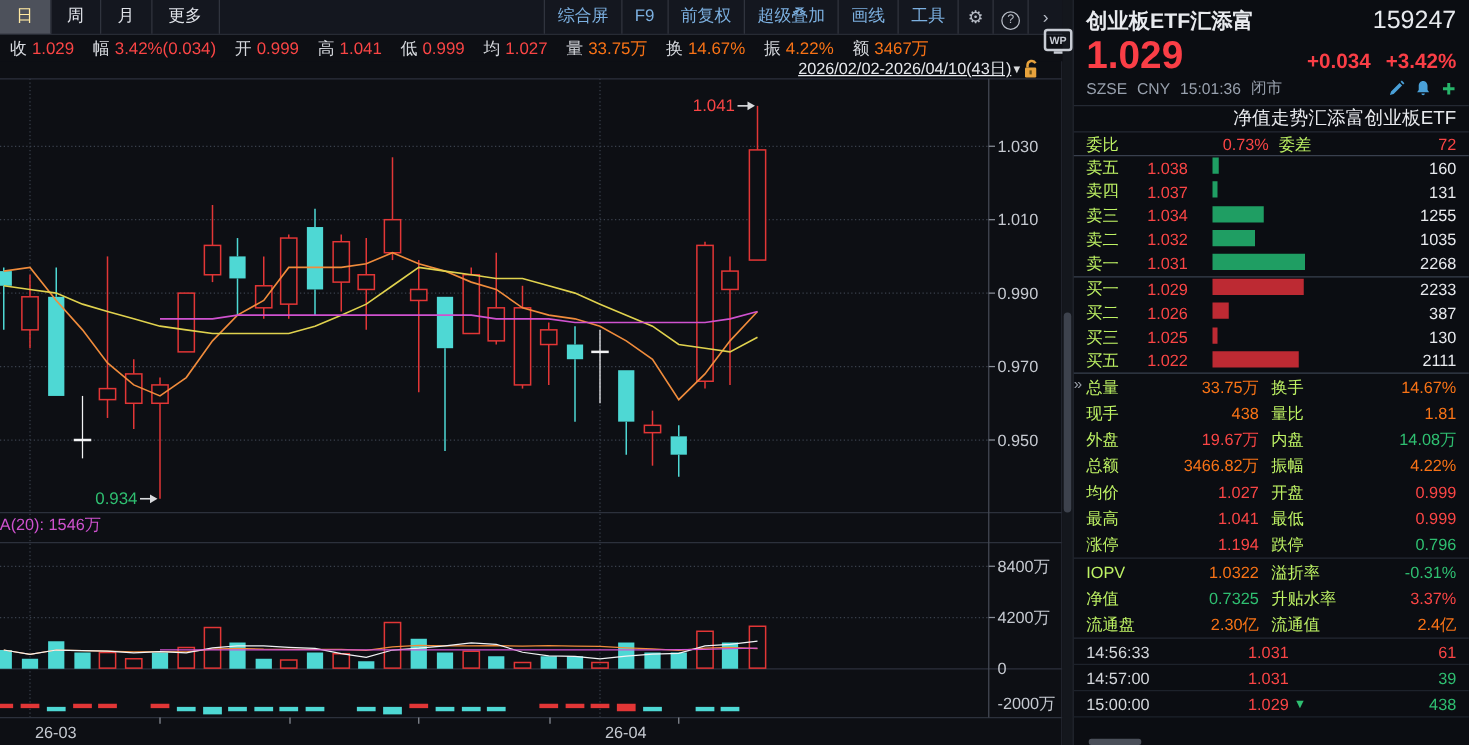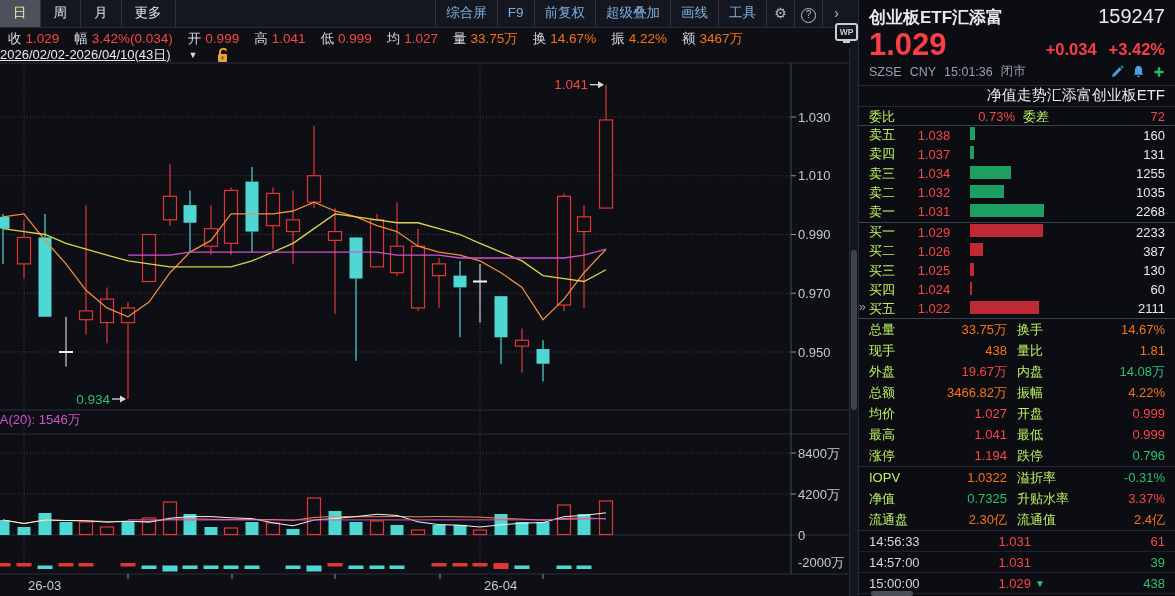--- a/index.html
+++ b/index.html
@@ -10,21 +10,21 @@
   .topbar{position:absolute;top:0;left:0;width:850px;z-index:5}
   .row1{height:27px;background:#14171f;border-bottom:1px solid #272b34;display:flex;align-items:stretch}
   .tab{padding:0 13px;line-height:26px;font-size:13.5px;color:#dfe2e8;border-right:1px solid #30343e;cursor:pointer}
   .tab.active{background:#4d515b;color:#ffe9a2}
   .menu{margin-left:auto;display:flex;align-items:stretch}
   .menu-item{padding:0 10px;line-height:26px;font-size:13.5px;color:#7cb0e0;border-left:1px solid #30343e;cursor:pointer}
   .icon-btn{width:27px;line-height:26px;text-align:center;color:#b9bec8;font-size:14px;border-left:1px solid #30343e;cursor:pointer}
   .icon-btn .q{display:inline-block;border:1px solid #b9bec8;border-radius:50%;width:13px;height:13px;line-height:12px;font-size:10px}
   .row2{height:21px;display:flex;align-items:center;padding:0 8px;gap:15px;font-size:13.5px;white-space:nowrap;background:#0d0f14}
   .qs-label{color:#d6d9de}.qs-val{margin-left:4px}
-  .date-row{position:absolute;top:46px;left:0;width:832px;z-index:6;display:flex;justify-content:flex-start;align-items:center;gap:18px;font-size:13px}
+  .date-row{position:absolute;top:46px;left:0;width:832px;z-index:6;display:flex;justify-content:flex-end;align-items:center;gap:0;font-size:13px}
   .date-link{color:#e8eaee;text-decoration:underline;cursor:pointer}
   .caret{color:#d8dadd;font-size:9px}
   .wp-badge{position:absolute;left:835px;top:23px;z-index:6;width:19px;height:14px;border:2px solid #c8ccd4;border-radius:3px;
             color:#c8ccd4;font-size:8.5px;font-weight:bold;text-align:center;line-height:14px;cursor:pointer}
   .wp-badge:after{content:"";position:absolute;left:6px;bottom:-4px;width:7px;height:2px;background:#c8ccd4}
   
   #chart-svg{position:absolute;left:0;top:0;z-index:1}
   
   .splitter{position:absolute;left:850px;top:0;width:8px;height:596px;background:#14171d;z-index:4}
   .splitter .thumb{position:absolute;top:250px;left:1px;width:6px;height:160px;background:#3d424d;border-radius:3px}
@@ -409,26 +409,20 @@
         <span class="order-bar-wrap"><span class="order-bar" style="display: inline-block; width: 13px; background: rgb(189, 42, 51);"></span></span>
         <span class="order-vol">387</span>
       </div>
       <div class="order-row">
         <span class="lbl">买三</span>
         <span class="order-price">1.025</span>
         <span class="order-bar-wrap"><span class="order-bar" style="display: inline-block; width: 4px; background: rgb(189, 42, 51);"></span></span>
         <span class="order-vol">130</span>
       </div>
       <div class="order-row">
-        <span class="lbl">买四</span>
-        <span class="order-price">1.024</span>
-        <span class="order-bar-wrap"><span class="order-bar" style="display: inline-block; width: 2px; background: rgb(189, 42, 51);"></span></span>
-        <span class="order-vol">60</span>
-      </div>
-      <div class="order-row">
         <span class="lbl">买五</span>
         <span class="order-price">1.022</span>
         <span class="order-bar-wrap"><span class="order-bar" style="display: inline-block; width: 69px; background: rgb(189, 42, 51);"></span></span>
         <span class="order-vol">2111</span>
       </div>
     </div>
   <div class="divider strong"></div>
   <div id="stats">
       <div class="stat-row">
         <span class="lbl">总量</span>

